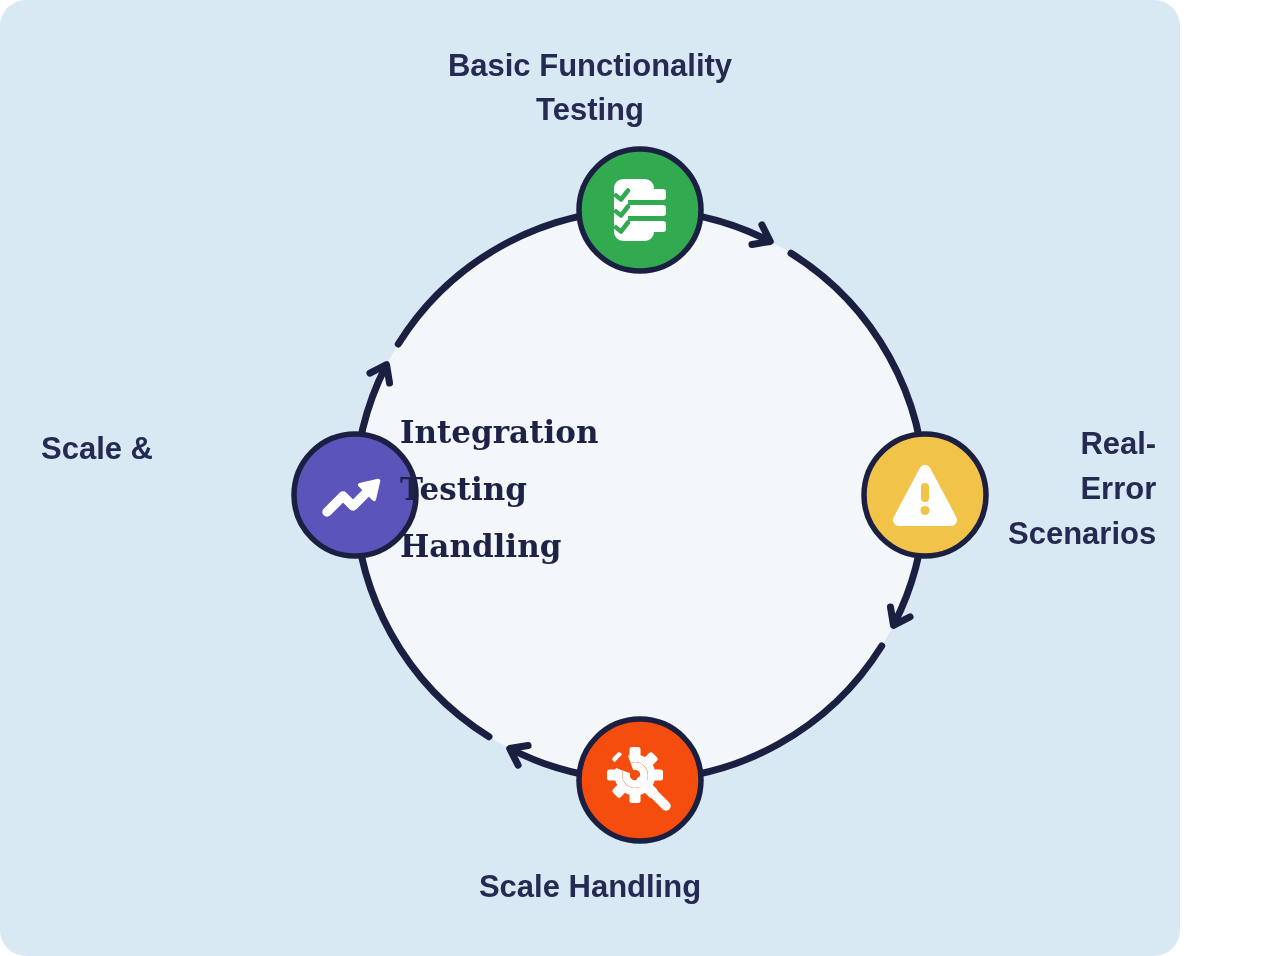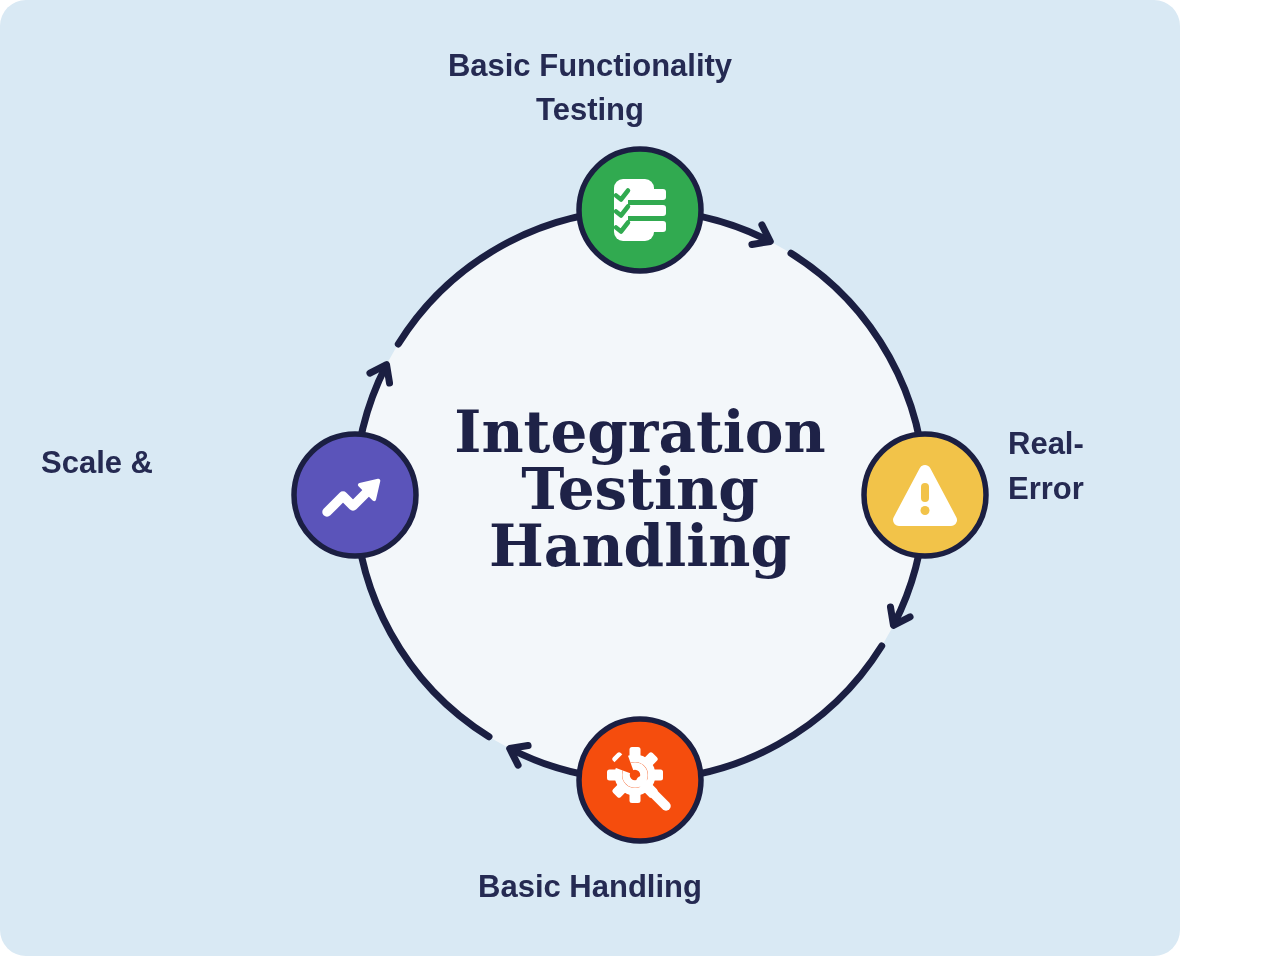--- a/index.html
+++ b/index.html
@@ -23,28 +23,28 @@
     position:absolute;
     color:#252a52;
     font-size:31px;
     font-weight:600;
     line-height:44px;
   }
   .label span{display:block;}
   .label-top{left:0;right:0;top:44px;text-align:center;}
   .label-right{left:1008px;top:421px;text-align:right;line-height:45px;}
   .label-bottom{left:0;right:0;top:865px;text-align:center;}
-  .label-left{right:1027px;top:441px;text-align:center;}
+  .label-left{right:1027px;top:427px;text-align:center;}
   .center-title{
-    position:absolute;left:390px;top:404px;width:500px;
-    text-align:center;
+    position:absolute;left:400px;top:404px;width:500px;
+    text-align:left;
     color:#1e2247;
     font-family:"DejaVu Serif", serif;
     font-weight:700;
-    font-size:58px;
+    font-size:31px;
     line-height:57px;
   }
   .center-title span{display:block;}
 </style>
 </head>
 <body>
 
 <div class="canvas">
 
   <svg class="ring-svg" width="1280" height="956" viewBox="0 0 1280 956">
@@ -129,24 +129,25 @@
   </div>
 
   <div class="label label-top">
     <span>Basic Functionality</span>
     <span>Testing</span>
   </div>
 
   <div class="label label-right">
     <span>Real-</span>
     <span>Error</span>
+    <span>Scenarios</span>
   </div>
 
   <div class="label label-bottom">
-    <span>Basic Handling</span>
+    <span>Scale Handling</span>
   </div>
 
   <div class="label label-left">
     <span>Scale &amp;</span>
   </div>
 
   <div class="center-title">
     <span>Integration</span>
     <span>Testing</span>
     <span>Handling</span>

